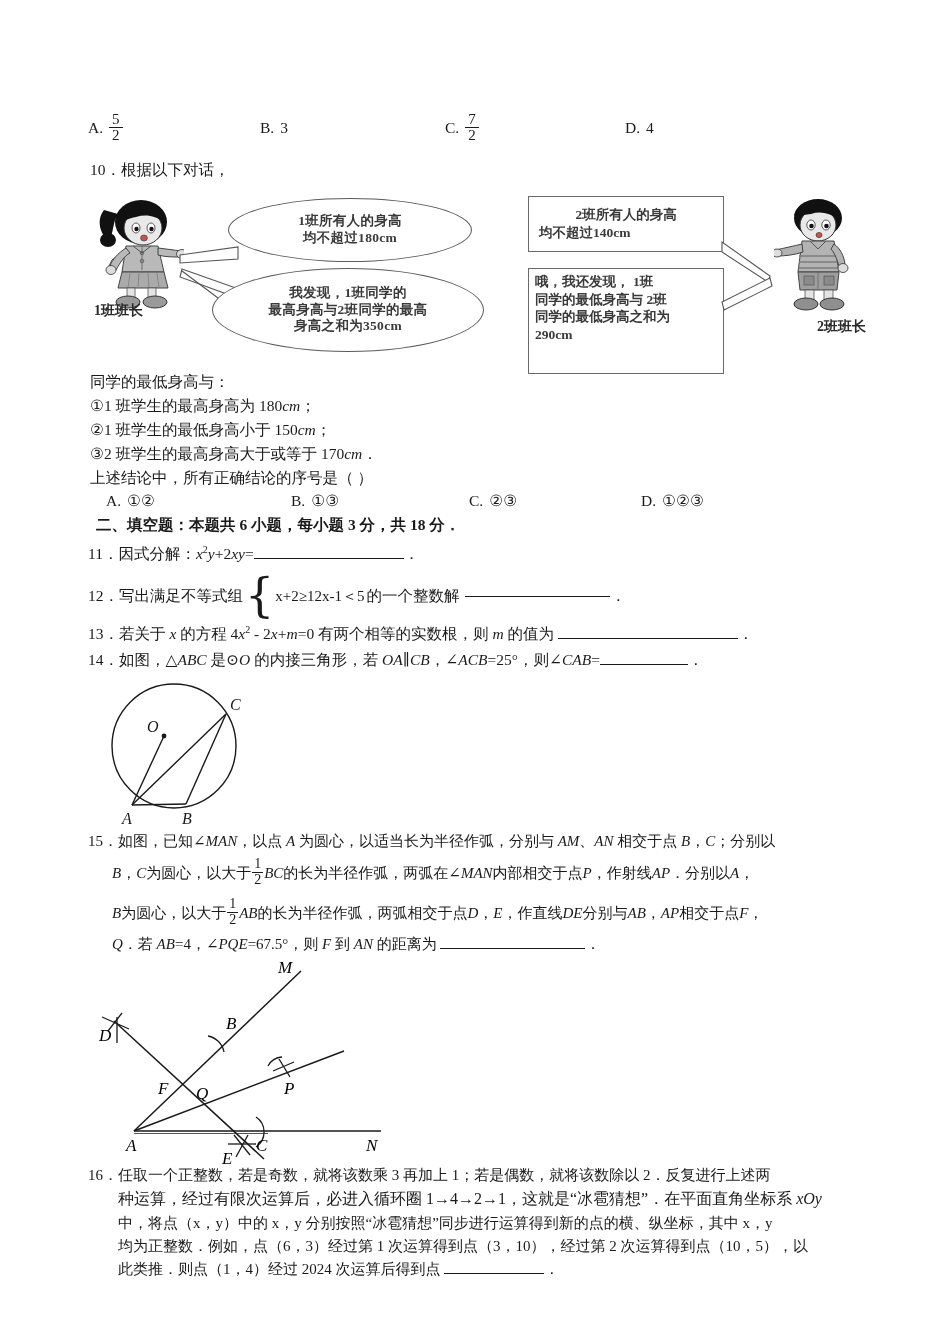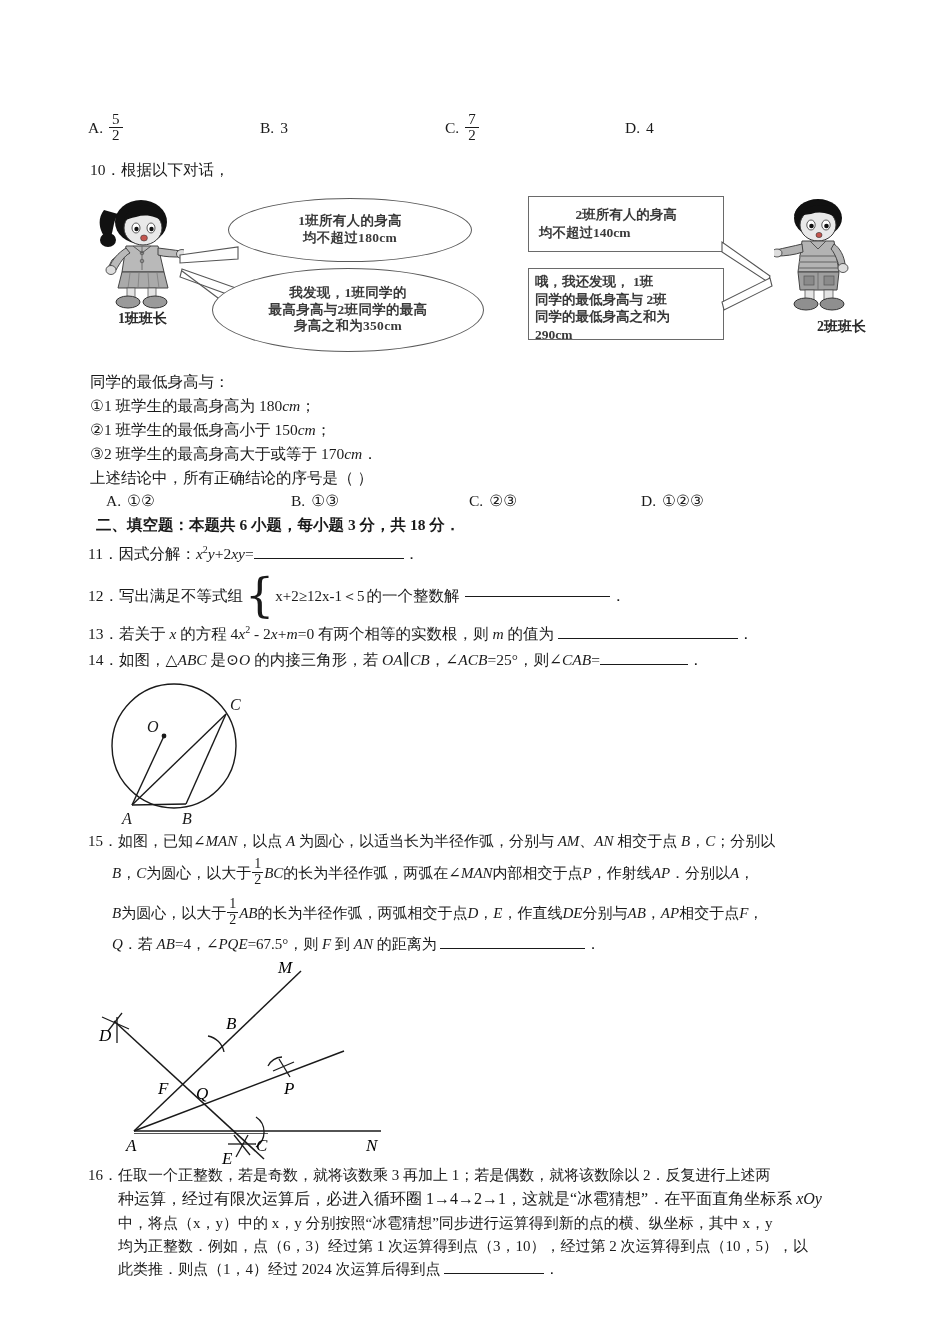--- a/index.html
+++ b/index.html
@@ -133,21 +133,21 @@
       <path d="M60 52 C68 53 76 54 83 55 L83 61 C75 61 67 61 60 59 Z" fill="#b9b9b9" stroke="#444" stroke-width="1"></path>
       <ellipse cx="84" cy="58" rx="5.5" ry="4.5" fill="#ddd" stroke="#444" stroke-width=".9"></ellipse>
 
       <path d="M32 92 L32 101 M54 92 L54 101" stroke="#444" stroke-width="1"></path>
       <rect x="29" y="92" width="8" height="10" fill="#e4e4e4" stroke="#555" stroke-width=".8"></rect>
       <rect x="50" y="92" width="8" height="10" fill="#e4e4e4" stroke="#555" stroke-width=".8"></rect>
 
       <ellipse cx="30" cy="106" rx="12" ry="6" fill="#9a9a9a" stroke="#333" stroke-width="1"></ellipse>
       <ellipse cx="57" cy="106" rx="12" ry="6" fill="#9a9a9a" stroke="#333" stroke-width="1"></ellipse>
     </svg>
-    <div class="charlabel" style="left:6px;top:124px;margin-left:24px;">1班班长</div>
+    <div class="charlabel" style="left:6px;top:116px;">1班班长</div>
 
     <svg width="120" height="130" viewBox="0 0 120 130" style="position:absolute;left:88px;top:55px;">
       <path d="M4 14 L62 6 L62 18 L4 22 Z" fill="#fff" stroke="#555" stroke-width="1.1"></path>
       <path d="M6 28 L74 52 L70 60 L4 36 Z" fill="#fff" stroke="#555" stroke-width="1.1"></path>
       <path d="M6 30 L78 84" fill="none" stroke="#555" stroke-width="1.1"></path>
     </svg>
 
     <div class="bubble" style="left:140px;top:12px;width:242px;height:62px;">
       <div>1班所有人的身高</div>
       <div>均不超过180cm</div>
@@ -157,21 +157,21 @@
       <div>我发现，1班同学的</div>
       <div>最高身高与2班同学的最高</div>
       <div>身高之和为350cm</div>
     </div>
 
     <div class="boxb" style="left:440px;top:10px;width:196px;height:56px;text-align:center;display:flex;flex-direction:column;justify-content:center;">
       <div>2班所有人的身高</div>
       <div style="text-align:left;padding-left:4px;">均不超过140cm</div>
     </div>
 
-    <div class="boxb" style="left:440px;top:82px;width:196px;height:72px;">
+    <div class="boxb" style="left:440px;top:82px;width:196px;height:106px;">
       <div>哦，我还发现， 1班</div>
       <div>同学的最低身高与 2班</div>
       <div>同学的最低身高之和为</div>
       <div>290cm</div>
     </div>
 
     <svg width="60" height="120" viewBox="0 0 60 120" style="position:absolute;left:630px;top:30px;">
       <path d="M52 60 L4 26 L4 36 L50 66 Z" fill="#fff" stroke="#555" stroke-width="1.1"></path>
       <path d="M52 62 L4 86 L6 94 L54 70 Z" fill="#fff" stroke="#555" stroke-width="1.1"></path>
     </svg>

